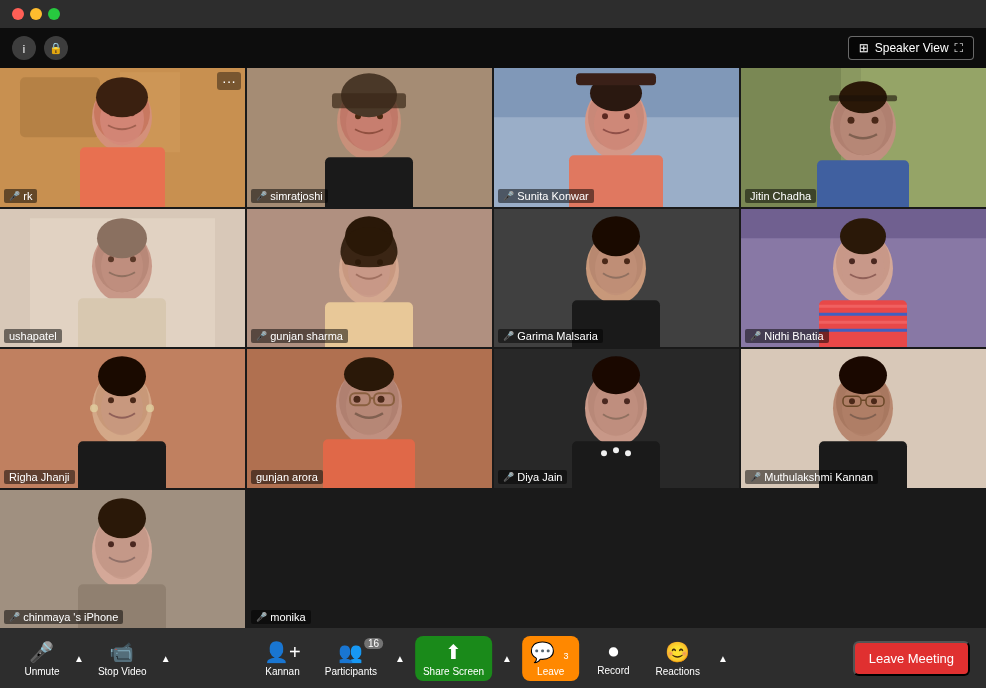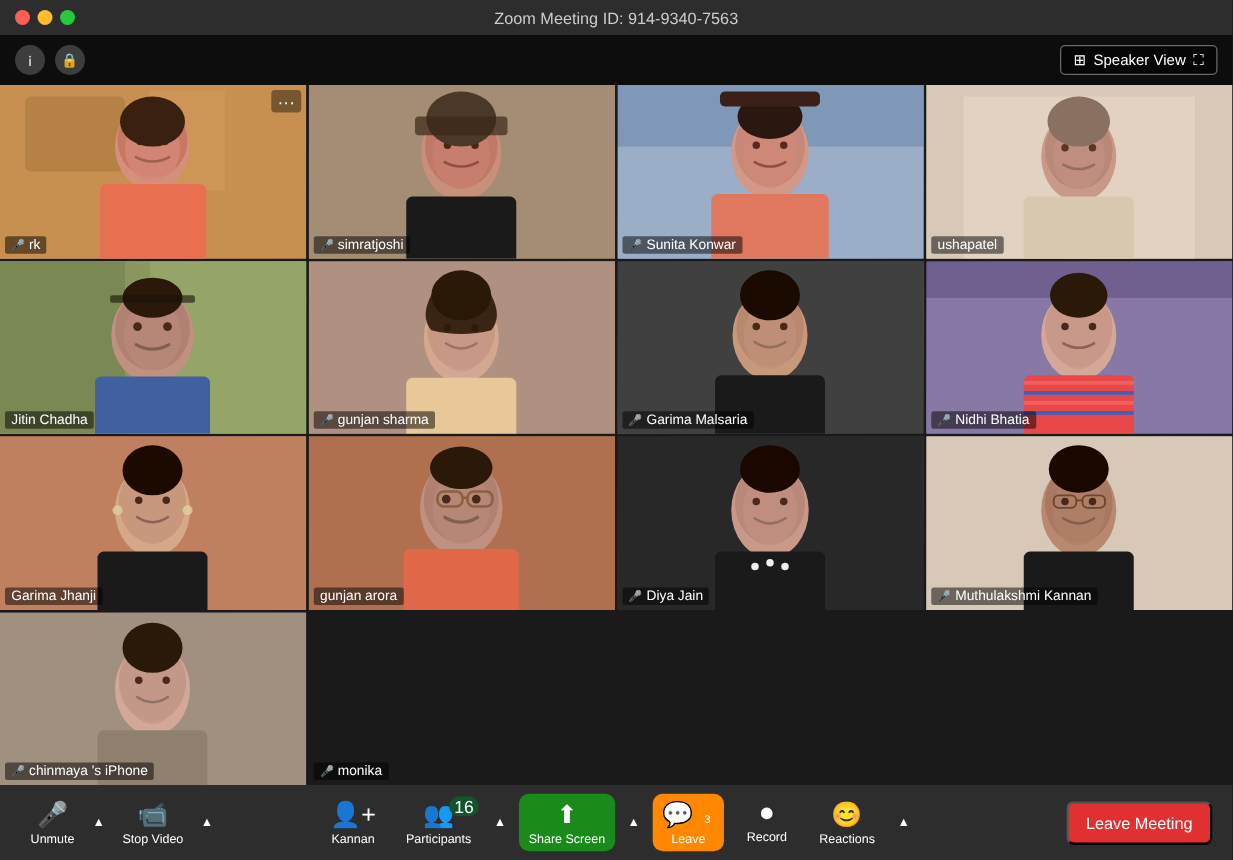--- a/index.html
+++ b/index.html
@@ -232,23 +232,23 @@
       background: #1a8a1a;
       border-radius: 8px;
     }
     .share-screen-btn .btn-icon,
     .share-screen-btn .btn-label {
       color: white;
     }
 
     
     .participant-count {
-      background: #14532d;
-      color: white;
-      font-size: 14px;
+      background: #737373;
+      color: white;
+      font-size: 10px;
       border-radius: 8px;
       padding: 0 4px;
       position: absolute;
       top: 2px;
       right: 2px;
     }
 
     
     .vid-frame {
       width: 100%;
@@ -263,21 +263,20 @@
   </style>
 </head>
 <body>
 
 <div class="title-bar">
   <div class="traffic-lights">
     <div class="traffic-light tl-red"></div>
     <div class="traffic-light tl-yellow"></div>
     <div class="traffic-light tl-green"></div>
   </div>
-  <span class="title-bar-text">Zoom Meeting ID: 914-9340-7563</span>
 </div>
 
 <div class="top-overlay">
   <div class="top-left-icons">
     <div class="icon-circle">ℹ</div>
     <div class="icon-circle">🔒</div>
   </div>
   <button class="speaker-view-btn">
     <span>⊞</span>
     <span>Speaker View</span>
@@ -345,40 +344,20 @@
         <circle cx="111" cy="59" r="3" fill="#5a2820"></circle>
         <circle cx="133" cy="59" r="3" fill="#5a2820"></circle>
         <path d="M109 72 Q122 80 135 72" stroke="#905048" stroke-width="2" fill="none"></path>
         <ellipse cx="122" cy="36" rx="26" ry="18" fill="#2a1810"></ellipse>
         <rect x="82" y="16" width="80" height="12" rx="4" fill="#3a2018"></rect>
       </svg>
     </div>
     <div class="participant-name">
       <span class="mute-icon">🎤</span>
       <span>Sunita Konwar</span>
-    </div>
-  </div>
-
-  <div class="video-tile">
-    <div class="vid-frame" style="background: linear-gradient(160deg,#c0b0a0 0%,#e8d8c8 40%,#f0e8d8 60%,#d8c8b8 80%,#c0b0a0 100%);">
-      <svg width="100%" height="100%" viewBox="0 0 245 160" preserveAspectRatio="xMidYMid slice">
-        <rect width="245" height="160" fill="#d8c8b8"></rect>
-        <rect x="30" y="20" width="185" height="140" fill="#e8d8c8" opacity="0.6"></rect>
-        <ellipse cx="122" cy="68" rx="30" ry="36" fill="#c89888"></ellipse>
-        <ellipse cx="122" cy="63" rx="27" ry="31" fill="#b88878"></ellipse>
-        <rect x="78" y="100" width="88" height="60" rx="5" fill="#d8c8b0"></rect>
-        <ellipse cx="122" cy="68" rx="21" ry="26" fill="#c09080" opacity="0.8"></ellipse>
-        <circle cx="111" cy="61" r="3" fill="#5a3828"></circle>
-        <circle cx="133" cy="61" r="3" fill="#5a3828"></circle>
-        <path d="M109 74 Q122 82 135 74" stroke="#907060" stroke-width="2" fill="none"></path>
-        <ellipse cx="122" cy="40" rx="25" ry="20" fill="#8a7060"></ellipse>
-      </svg>
-    </div>
-    <div class="participant-name">
-      <span>ushapatel</span>
     </div>
   </div>
 
   <div class="video-tile active-border">
     <div class="vid-frame" style="background: linear-gradient(160deg,#6a7850 0%,#a0b068 30%,#c8d890 55%,#b0c070 80%,#7a8840 100%);">
       <svg width="100%" height="100%" viewBox="0 0 245 160" preserveAspectRatio="xMidYMid slice">
         <rect width="245" height="160" fill="#8a9860"></rect>
         <rect x="0" y="0" width="100" height="160" fill="#6a7848" opacity="0.5"></rect>
         <rect x="120" y="0" width="125" height="160" fill="#b0c078" opacity="0.3"></rect>
         <ellipse cx="122" cy="70" rx="33" ry="38" fill="#c09080"></ellipse>
@@ -391,20 +370,40 @@
         <ellipse cx="122" cy="40" rx="24" ry="16" fill="#2a1808"></ellipse>
         <rect x="88" y="38" width="68" height="6" rx="2" fill="#1a1008" opacity="0.6"></rect>
       </svg>
     </div>
     <div class="participant-name">
       <span>Jitin Chadha</span>
     </div>
   </div>
 
   <div class="video-tile">
+    <div class="vid-frame" style="background: linear-gradient(160deg,#c0b0a0 0%,#e8d8c8 40%,#f0e8d8 60%,#d8c8b8 80%,#c0b0a0 100%);">
+      <svg width="100%" height="100%" viewBox="0 0 245 160" preserveAspectRatio="xMidYMid slice">
+        <rect width="245" height="160" fill="#d8c8b8"></rect>
+        <rect x="30" y="20" width="185" height="140" fill="#e8d8c8" opacity="0.6"></rect>
+        <ellipse cx="122" cy="68" rx="30" ry="36" fill="#c89888"></ellipse>
+        <ellipse cx="122" cy="63" rx="27" ry="31" fill="#b88878"></ellipse>
+        <rect x="78" y="100" width="88" height="60" rx="5" fill="#d8c8b0"></rect>
+        <ellipse cx="122" cy="68" rx="21" ry="26" fill="#c09080" opacity="0.8"></ellipse>
+        <circle cx="111" cy="61" r="3" fill="#5a3828"></circle>
+        <circle cx="133" cy="61" r="3" fill="#5a3828"></circle>
+        <path d="M109 74 Q122 82 135 74" stroke="#907060" stroke-width="2" fill="none"></path>
+        <ellipse cx="122" cy="40" rx="25" ry="20" fill="#8a7060"></ellipse>
+      </svg>
+    </div>
+    <div class="participant-name">
+      <span>ushapatel</span>
+    </div>
+  </div>
+
+  <div class="video-tile">
     <div class="vid-frame" style="background: linear-gradient(160deg,#987060 0%,#c8a888 30%,#e8c8a8 55%,#c0a080 80%,#987060 100%);">
       <svg width="100%" height="100%" viewBox="0 0 245 160" preserveAspectRatio="xMidYMid slice">
         <rect width="245" height="160" fill="#b09080"></rect>
         <ellipse cx="122" cy="72" rx="30" ry="36" fill="#d4a890"></ellipse>
         <ellipse cx="122" cy="66" rx="27" ry="31" fill="#c89880"></ellipse>
         <rect x="78" y="104" width="88" height="56" rx="5" fill="#e8c898"></rect>
         <ellipse cx="122" cy="72" rx="21" ry="27" fill="#c89888" opacity="0.8"></ellipse>
         <circle cx="111" cy="64" r="3" fill="#4a2818"></circle>
         <circle cx="133" cy="64" r="3" fill="#4a2818"></circle>
         <path d="M109 76 Q122 85 135 76" stroke="#a07060" stroke-width="2" fill="none"></path>
@@ -475,21 +474,21 @@
         <circle cx="111" cy="62" r="3" fill="#4a2818"></circle>
         <circle cx="133" cy="62" r="3" fill="#4a2818"></circle>
         <path d="M109 75 Q122 84 135 75" stroke="#906058" stroke-width="2" fill="none"></path>
         <ellipse cx="122" cy="38" rx="24" ry="20" fill="#1a0a00"></ellipse>
 
         <circle cx="94" cy="70" r="4" fill="#e0d0a0" opacity="0.8"></circle>
         <circle cx="150" cy="70" r="4" fill="#e0d0a0" opacity="0.8"></circle>
       </svg>
     </div>
     <div class="participant-name">
-      <span>Garima Jhanji</span>
+      <span>Righa Jhanji</span>
     </div>
   </div>
 
   <div class="video-tile">
     <div class="vid-frame" style="background: linear-gradient(160deg,#a05840 0%,#c87848 30%,#e09868 55%,#c07848 80%,#985040 100%);">
       <svg width="100%" height="100%" viewBox="0 0 245 160" preserveAspectRatio="xMidYMid slice">
         <rect width="245" height="160" fill="#b07050"></rect>
         <ellipse cx="122" cy="68" rx="33" ry="39" fill="#c09080"></ellipse>
         <ellipse cx="122" cy="62" rx="30" ry="34" fill="#b08070"></ellipse>
         <rect x="76" y="101" width="92" height="59" rx="5" fill="#e06848"></rect>

